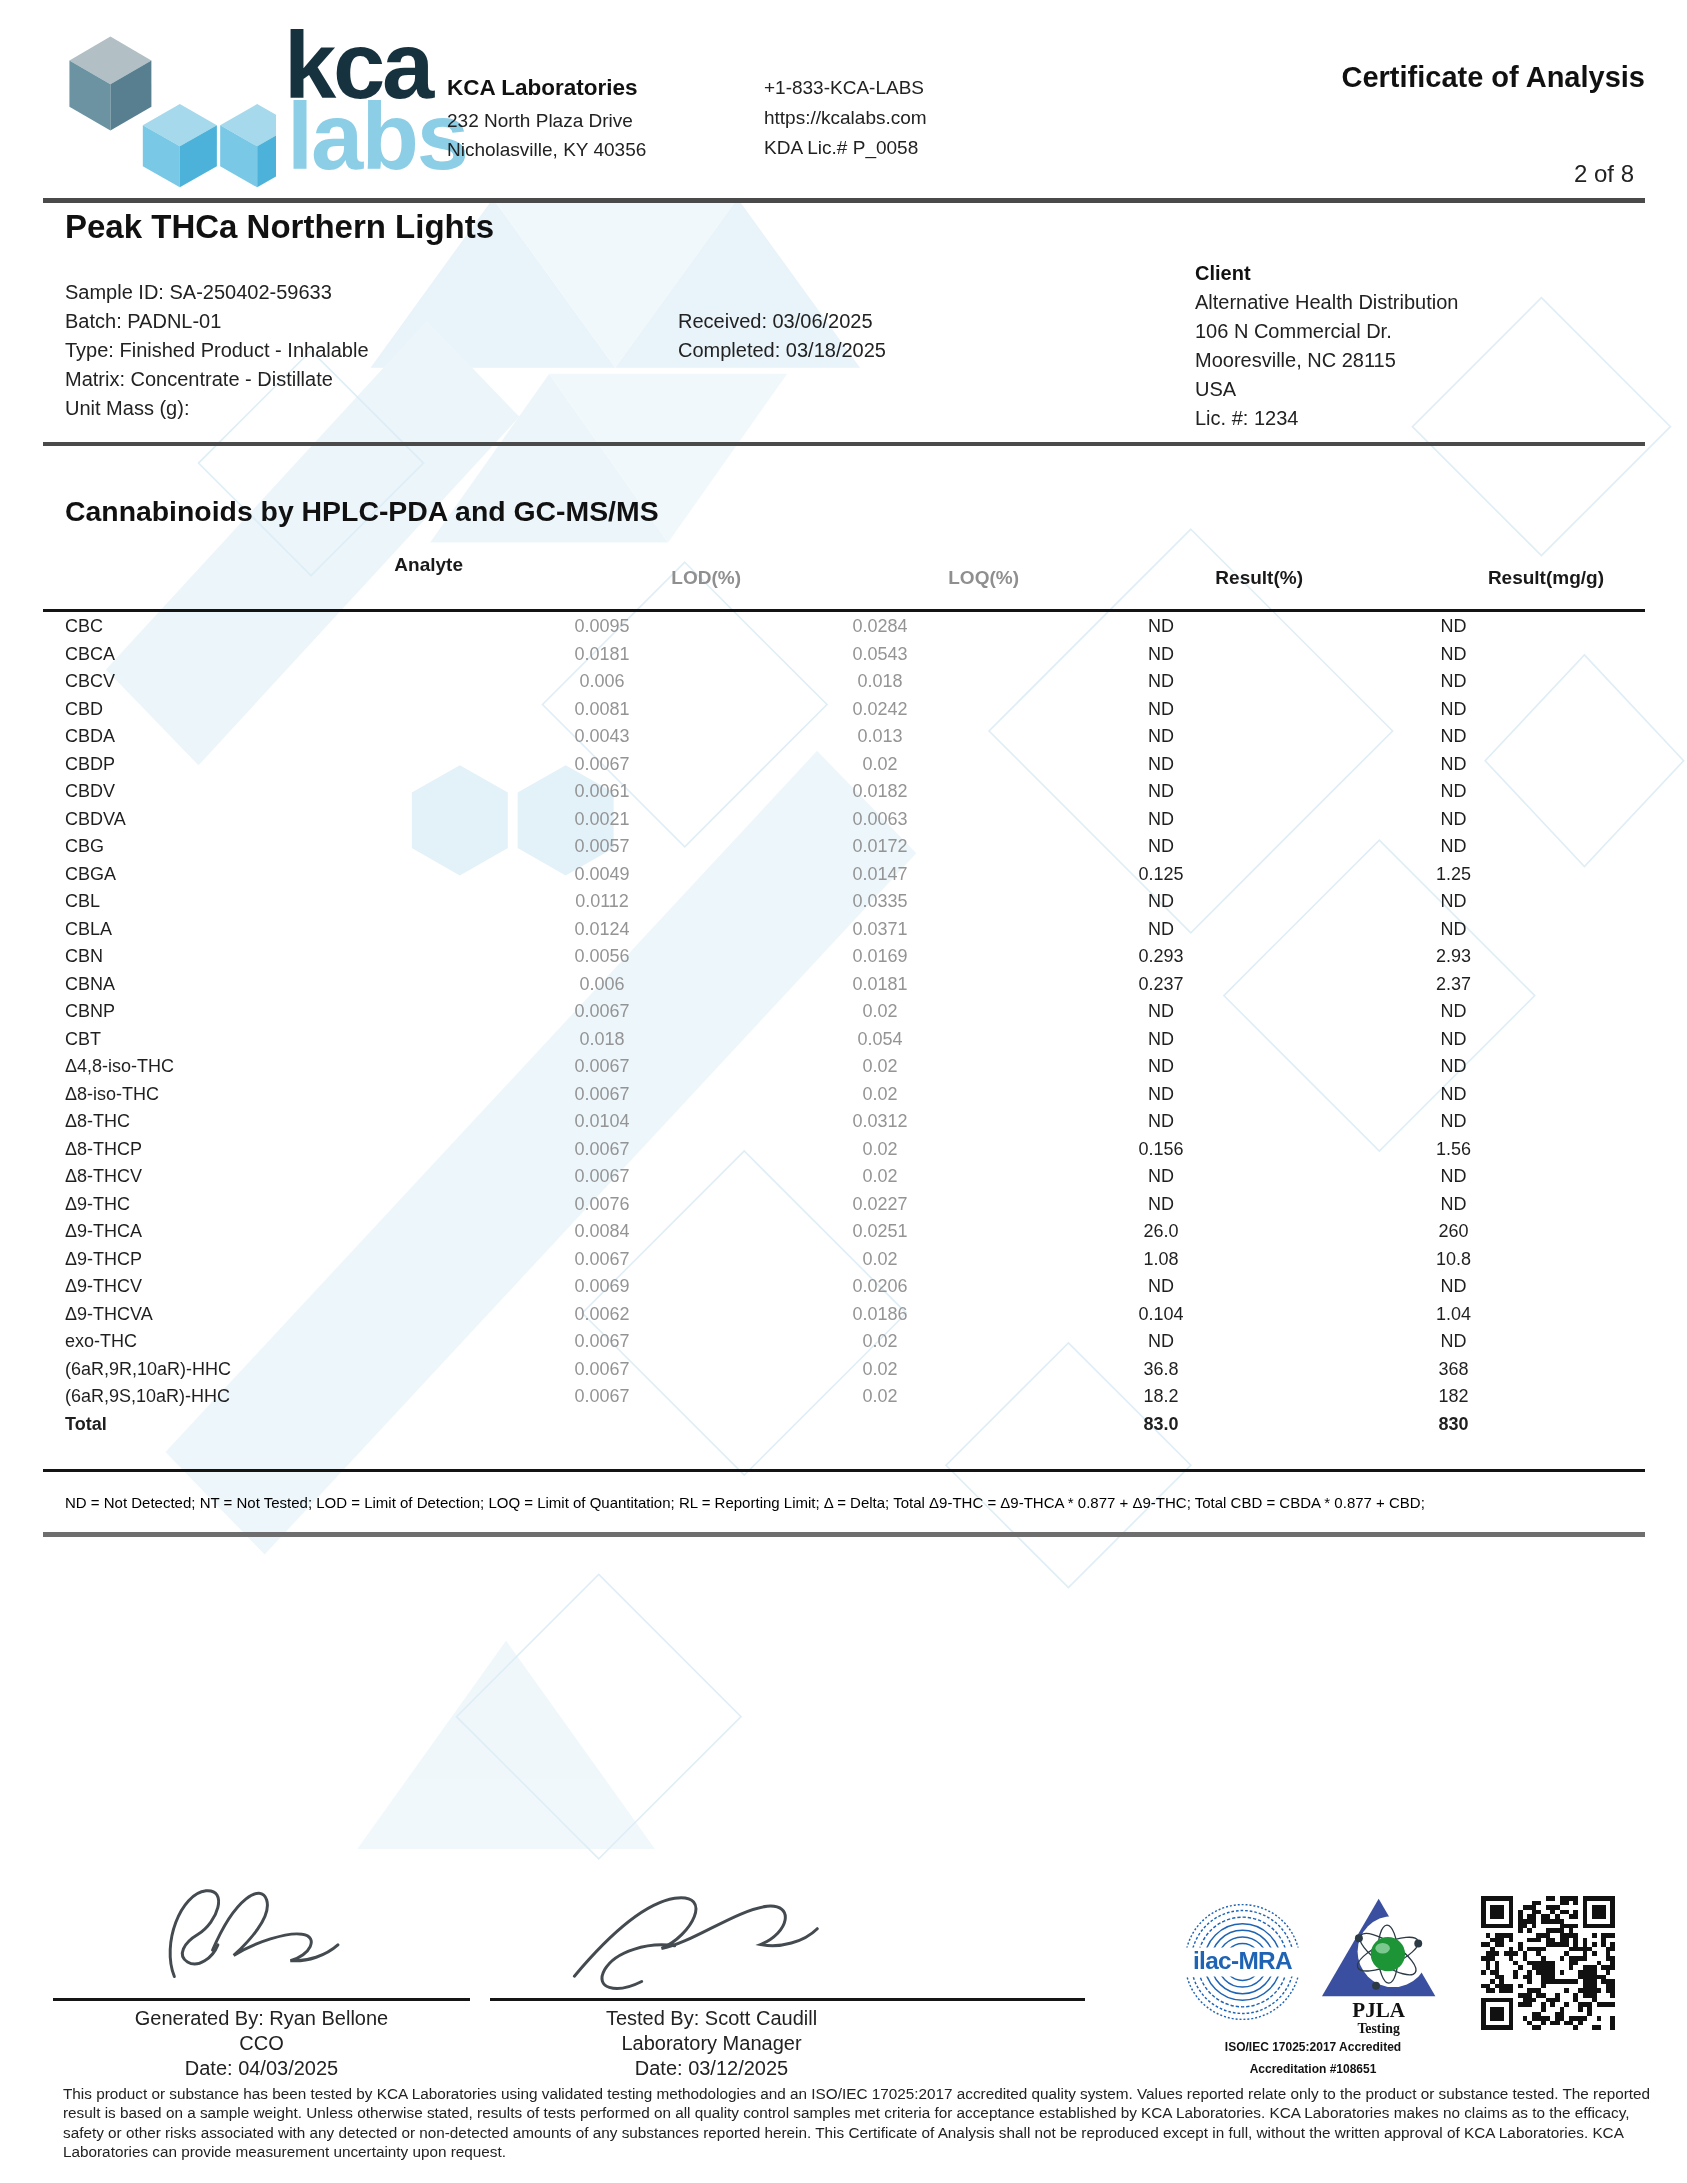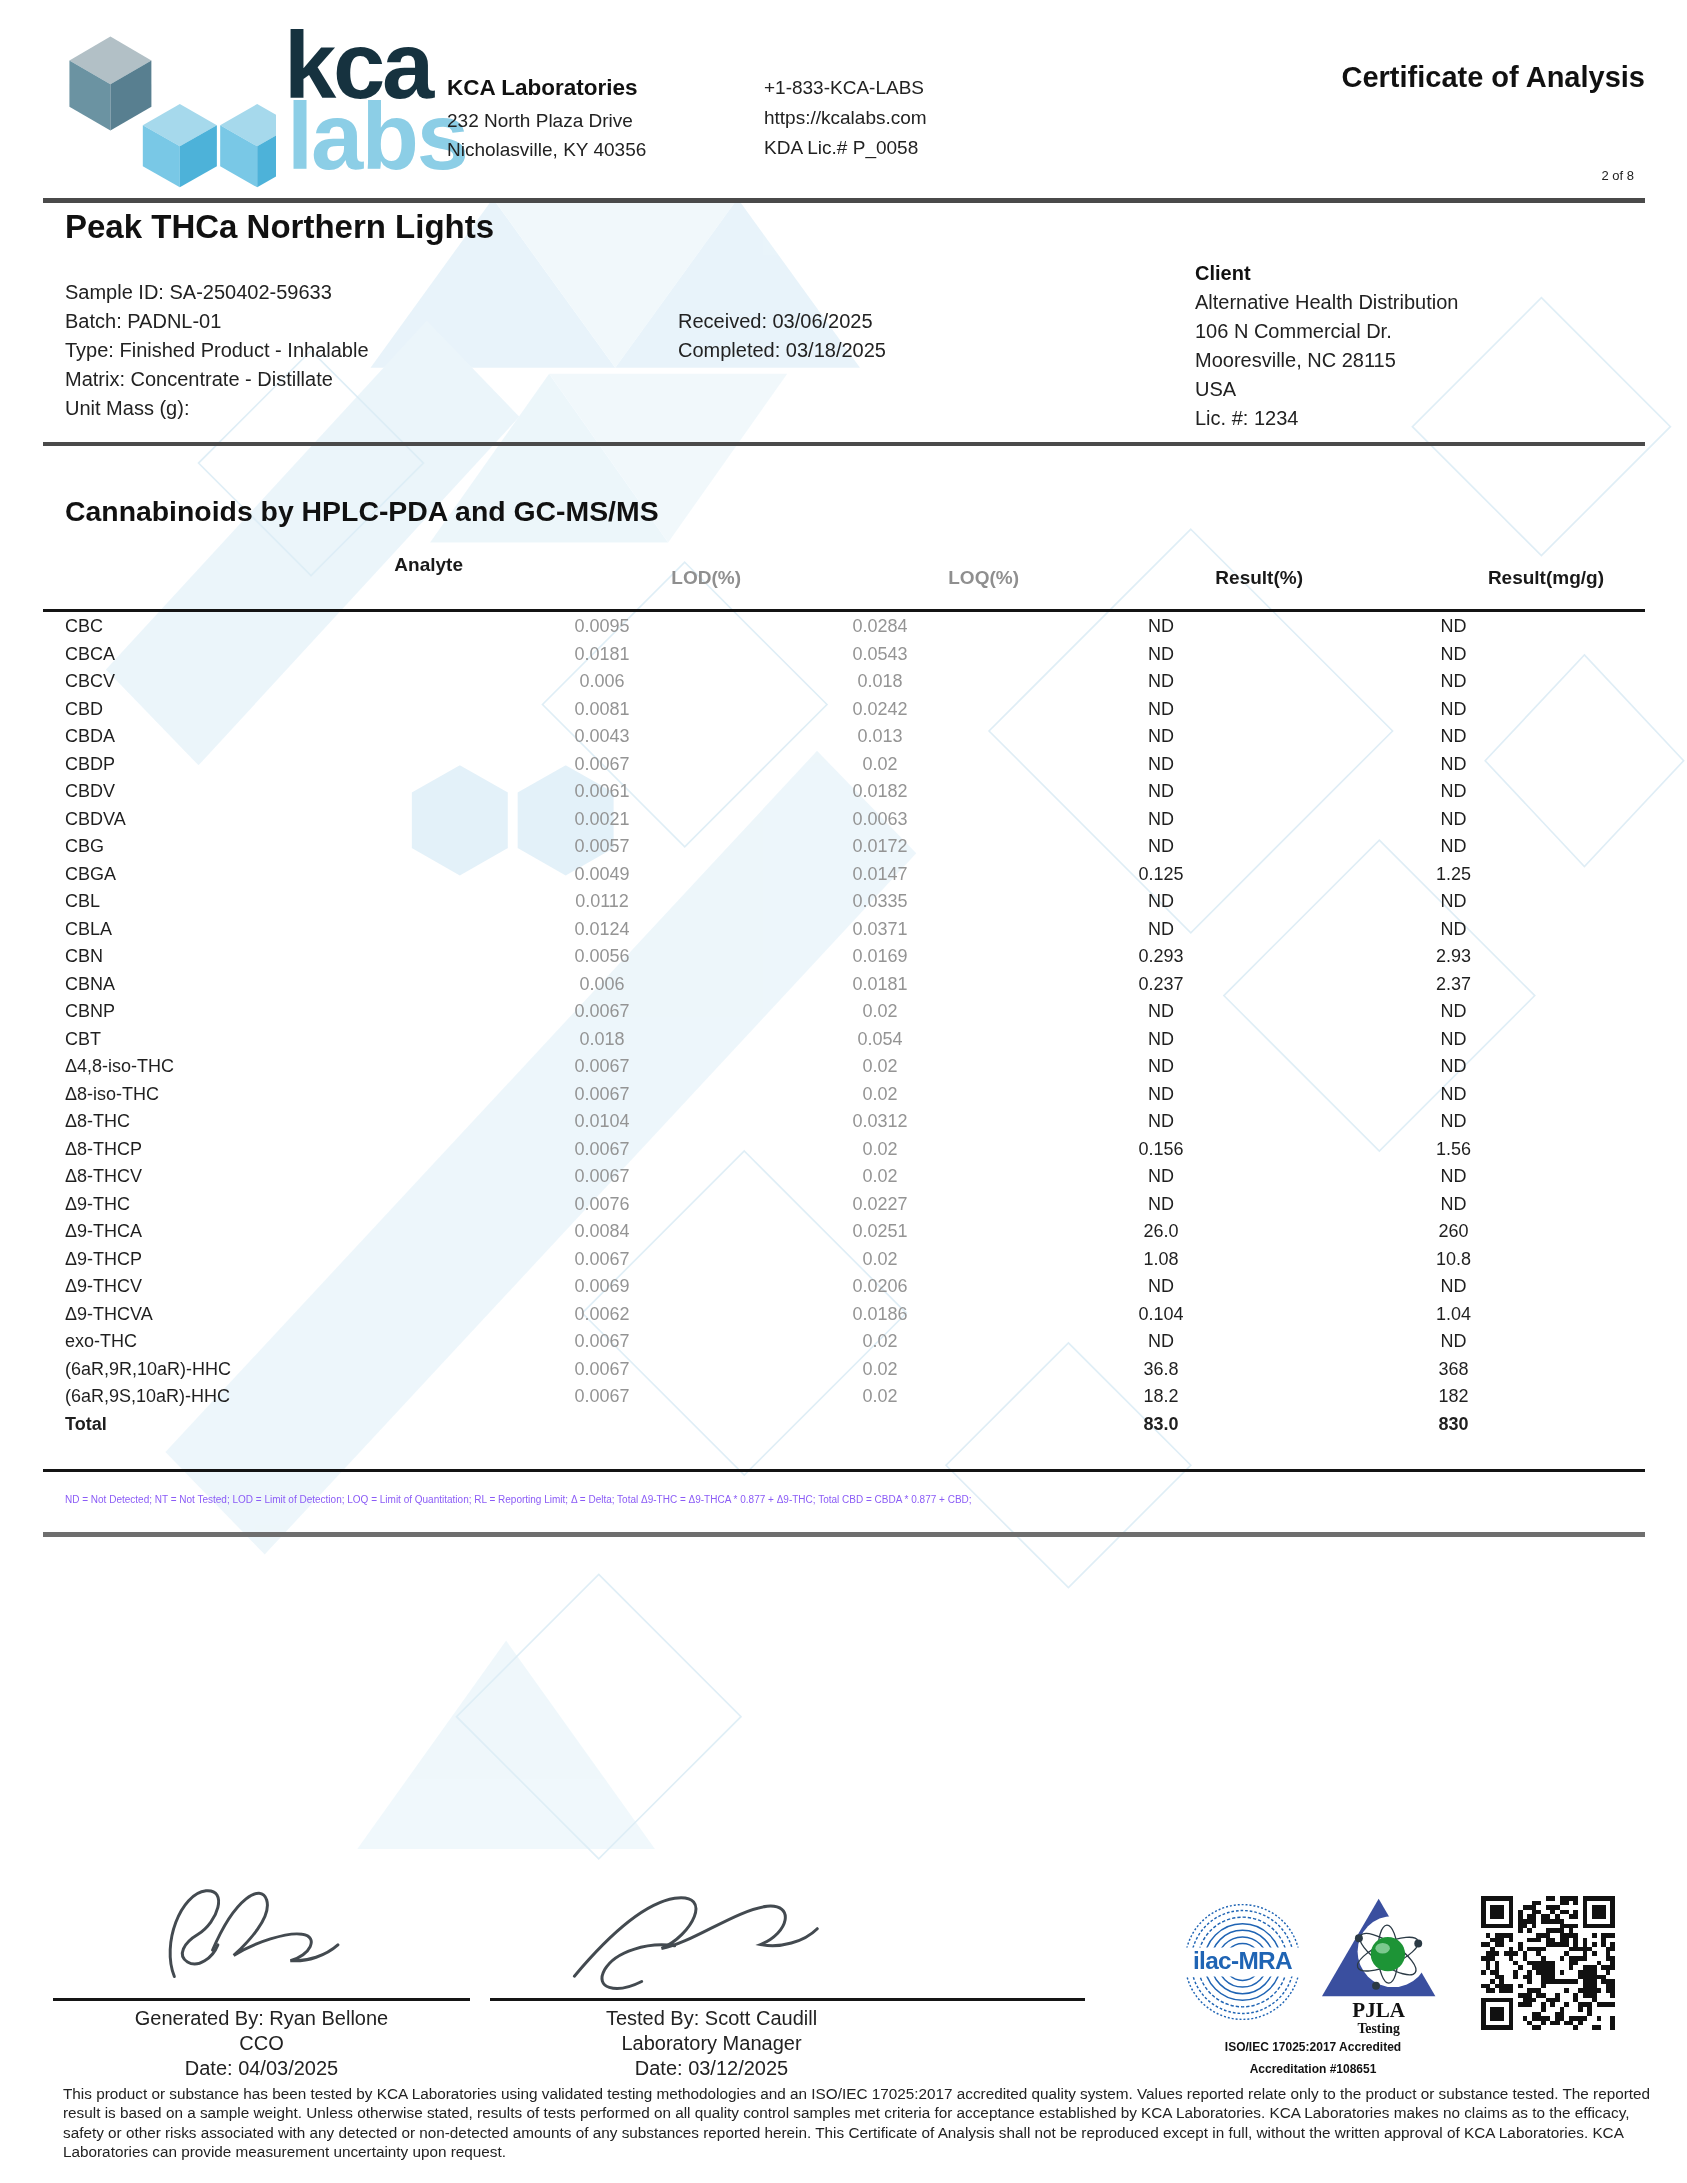--- a/index.html
+++ b/index.html
@@ -11,21 +11,21 @@
 
   
   .logo-kca{position:absolute;left:284px;top:18.5px;font-size:94px;font-weight:700;letter-spacing:-3.3px;color:#16323f;line-height:1;}
   .logo-labs{position:absolute;left:287px;top:90px;font-size:94px;font-weight:700;letter-spacing:-2px;color:#8ccee6;line-height:1;}
   .lab-info{position:absolute;left:447px;top:70px;}
   .lab-name{font-size:22.5px;font-weight:700;line-height:36px;color:#111;}
   .lab-line{font-size:19px;line-height:29px;color:#222;}
   .contact-info{position:absolute;left:748px;top:73px;margin-left:16px;}
   .contact-info .lab-line{line-height:30px;}
   .doc-title{position:absolute;right:42px;top:61px;font-size:29px;font-weight:700;color:#111;text-align:right;}
-  .page-indicator{position:absolute;right:53px;top:168px;font-size:13px;color:#222;}
+  .page-indicator{position:absolute;right:53px;top:160px;font-size:24px;color:#222;}
 
   .rule{background:#4a4a4a;}
   .rule-black{background:#141414;}
   .rule-gray{background:#6e6e6e;}
 
   .product-title{position:absolute;left:65px;top:208px;font-size:33px;font-weight:700;color:#111;}
 
   .sample-info{position:absolute;left:65px;top:278px;}
   .info-line{font-size:20px;line-height:29px;color:#222;}
   .dates-block{position:absolute;left:678px;top:307px;}
@@ -44,21 +44,21 @@
   .hcell.darkcol .h-label,.hcell.darkcol .h-sub{color:#191919;}
 
   .tbody{position:absolute;left:43px;top:613px;width:1602px;}
   .trow{display:grid;grid-template-columns:420px 278px 278px 284px 341px;height:27.5px;align-items:center;font-size:18px;color:#1f1f1f;}
   .trow.bold{font-weight:700;}
   .tcell.cell-analyte{padding-left:22px;}
   .tcell.cell-num{text-align:center;}
   .tcell:last-child{padding-right:40px;}
   .gray{color:#949494;}
 
-  .footnote{position:absolute;left:65px;top:1494px;width:1588px;font-size:10px;color:#8b5cf6;}
+  .footnote{position:absolute;left:65px;top:1494px;width:1588px;font-size:15px;color:#000000;}
 
   .sig-line{background:#151515;}
   .sig-text{position:absolute;text-align:center;}
   .sig-text .info-line{line-height:25px;}
 
   .iso-text{position:absolute;left:1171px;width:284px;text-align:center;font-size:12px;font-weight:700;color:#111;}
 
   .disclaimer{position:absolute;left:63px;top:2084px;width:1588px;font-size:15.3px;line-height:1.26;color:#222;}
 </style>
 </head>

